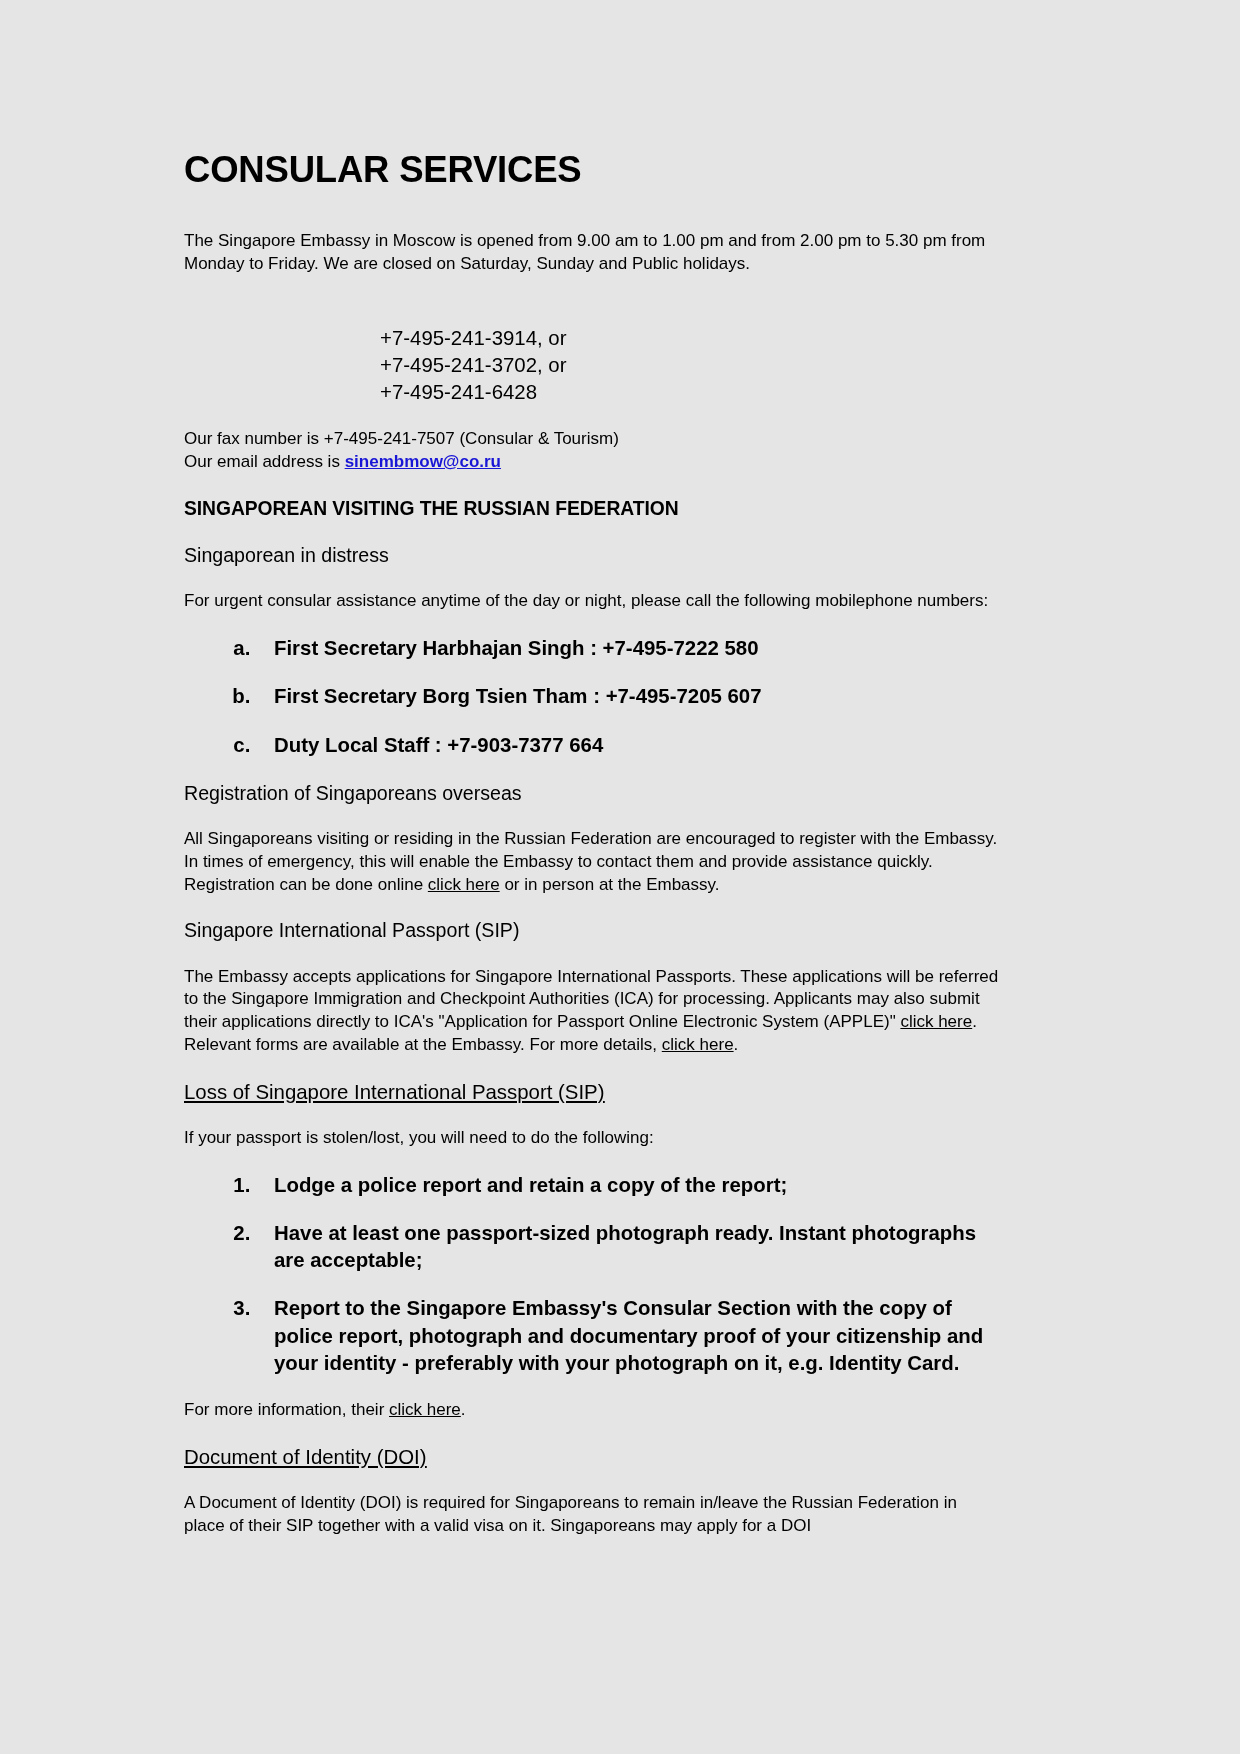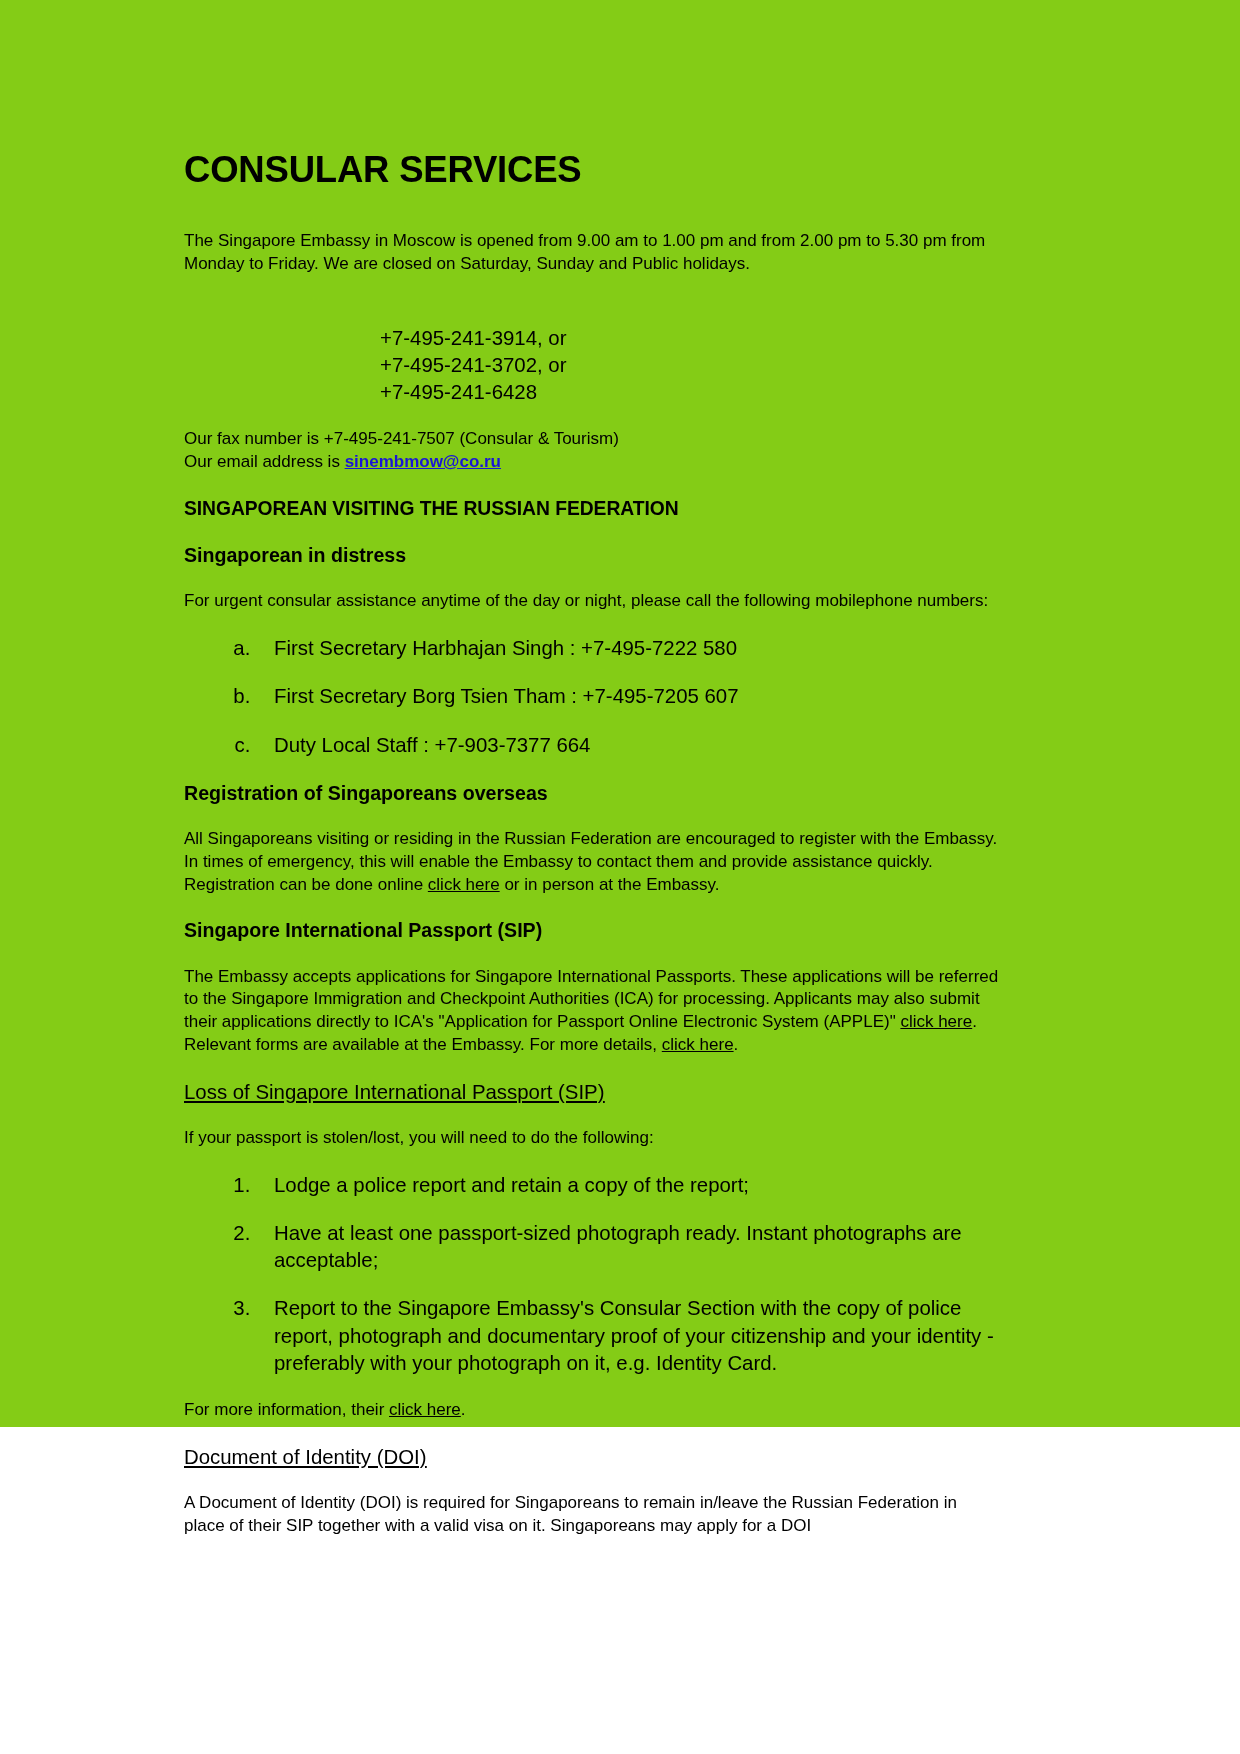--- a/index.html
+++ b/index.html
@@ -10,22 +10,22 @@
   body {
     width: 1240px;
     height: 1754px;
     font-family: "Liberation Sans", sans-serif;
     color: #000000;
     -webkit-font-smoothing: antialiased;
   }
   .page {
     position: relative;
     width: 1240px;
-    height: 1427px;
-    background: #84cc16;
+    height: 1754px;
+    background: #e5e5e5;
     box-sizing: border-box;
     padding: 150px 240px 0 184px;
   }
   .doc-title {
     font-size: 36.5px;
     font-weight: bold;
     letter-spacing: -0.2px;
     margin: 0 0 40px 0;
     line-height: 1.1;
   }
@@ -46,40 +46,41 @@
   }
   h2.sec-head {
     font-size: 19.3px;
     font-weight: bold;
     margin: 0 0 22px 0;
     line-height: 1.3;
     letter-spacing: -0.05px;
   }
   h3.sub-head {
     font-size: 19.6px;
-    font-weight: bold;
+    font-weight: normal;
     margin: 0 0 22px 0;
     line-height: 1.3;
   }
   h4.u-head {
     font-size: 20.4px;
     font-weight: normal;
     text-decoration: underline;
     margin: 0 0 22px 0;
     line-height: 1.3;
     display: block;
   }
   h4.u-head span {
     text-decoration: underline;
   }
   ol.alpha, ol.num {
     font-size: 20.4px;
     line-height: 1.335;
     margin: 0 0 22px 0;
     padding-left: 72px;
+    font-weight: bold;
   }
   ol.alpha { list-style-type: lower-alpha; }
   ol.num   { list-style-type: decimal; }
   ol.alpha li, ol.num li {
     margin-bottom: 21px;
     padding-left: 18px;
   }
   ol.num li:last-child,
   ol.alpha li:last-child {
     margin-bottom: 0;

